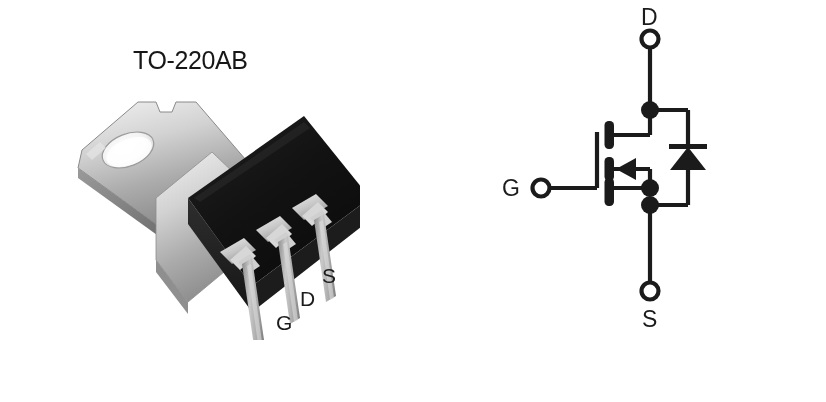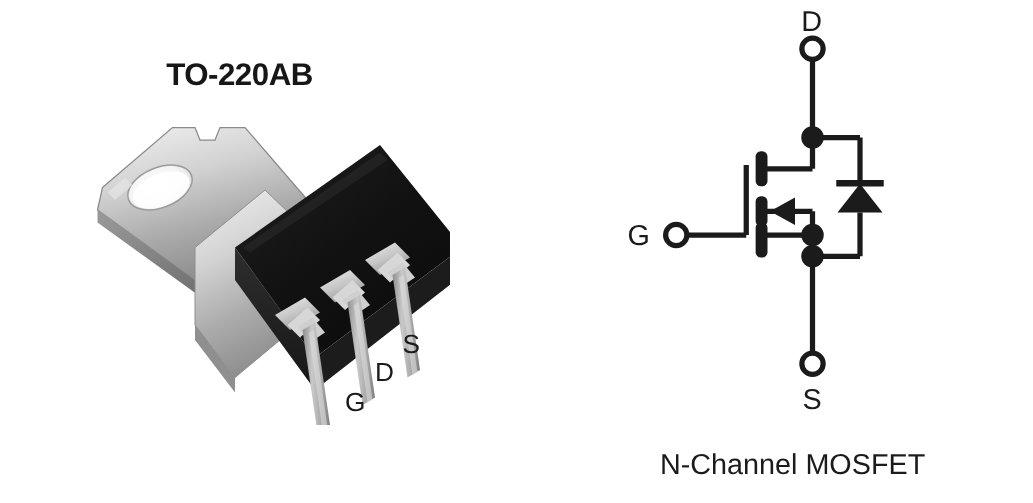--- a/index.html
+++ b/index.html
@@ -20,21 +20,21 @@
   #package-figure {
     position: absolute;
     left: 0; top: 0;
     width: 420px; height: 402px;
   }
 
   #package-title {
     position: absolute;
     left: 133px; top: 46px;
     font-size: 25px;
-    font-weight: bold;
+    font-weight: normal;
     letter-spacing: -0.4px;
     color: #171717;
     white-space: nowrap;
   }
 
   #package-photo {
     position: absolute;
     left: 60px; top: 90px;
     width: 300px; height: 250px;
   }
@@ -247,14 +247,13 @@
       <circle cx="230" cy="110" r="9"></circle>
       <circle cx="230" cy="188" r="9"></circle>
       <circle cx="230" cy="205" r="9"></circle>
     </g>
   </svg>
 
   <div class="term-label" id="term-label-d">D</div>
   <div class="term-label" id="term-label-g">G</div>
   <div class="term-label" id="term-label-s">S</div>
 
-  <div id="schematic-caption">N-Channel MOSFET</div>
 </div>
 
 </body></html>

